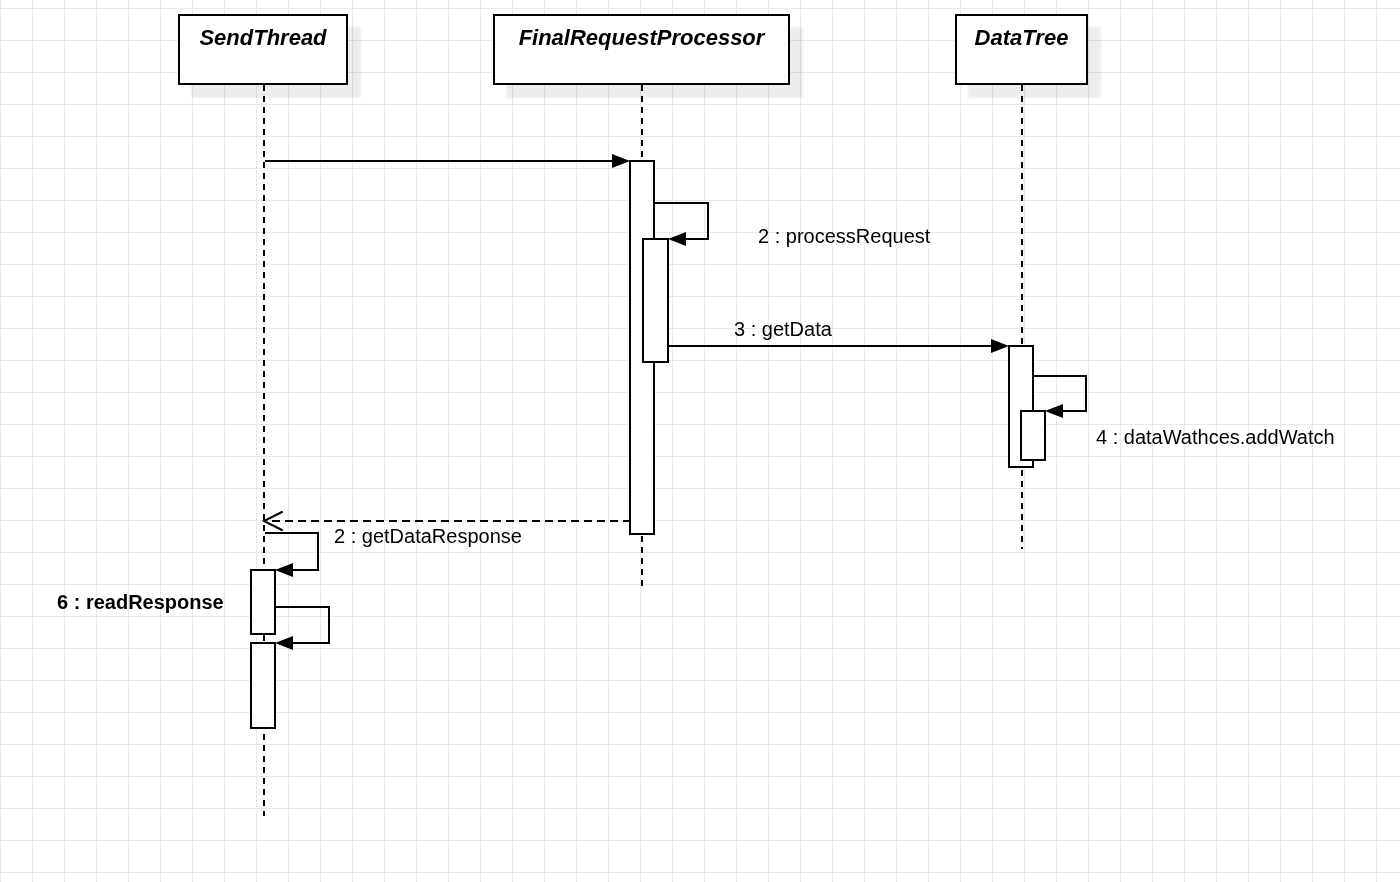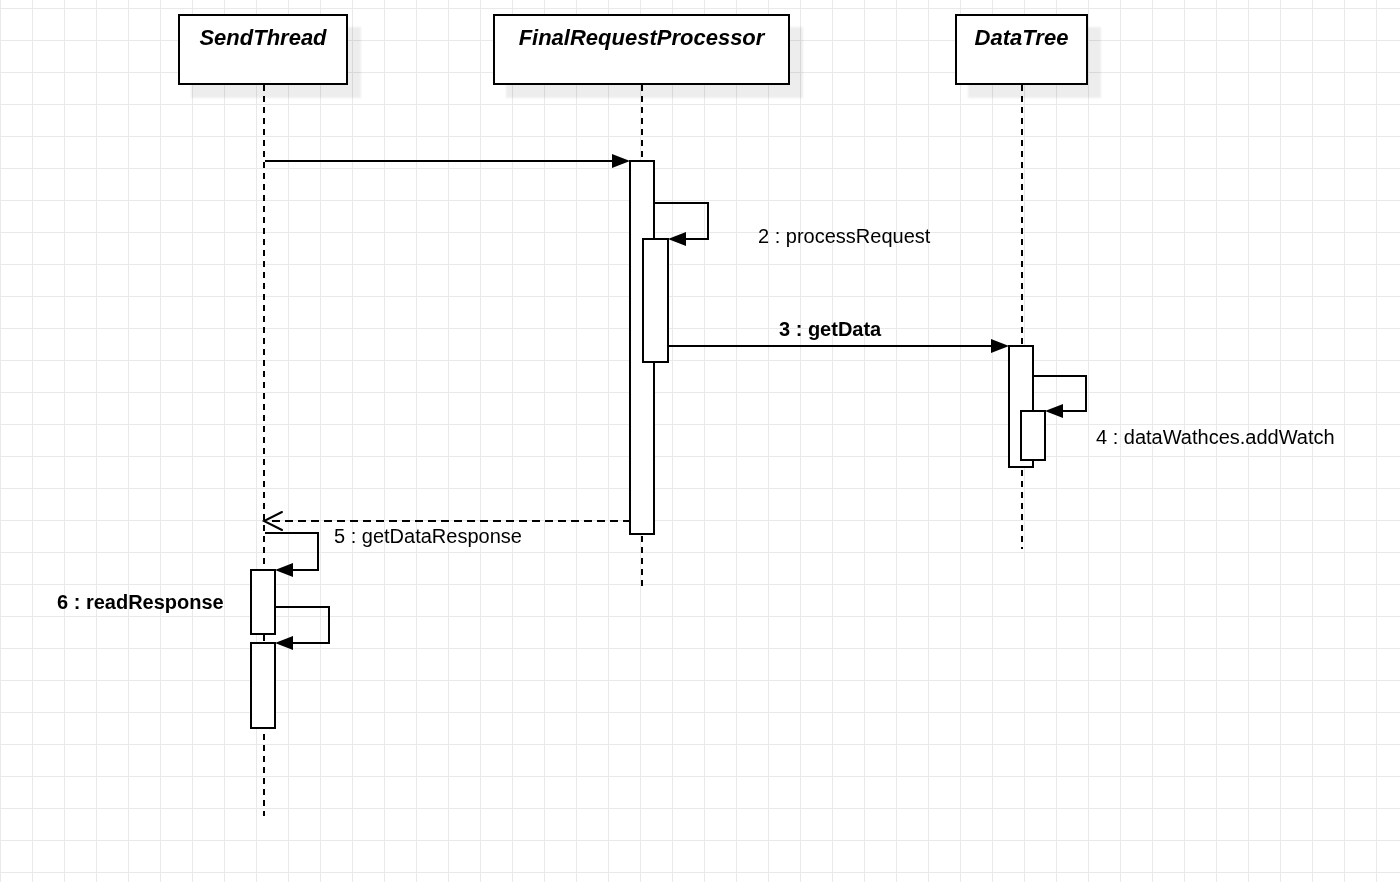--- a/index.html
+++ b/index.html
@@ -147,22 +147,22 @@
     <span>FinalRequestProcessor</span>
   </div>
 
   <div class="actor" style="left:955px; width:133px;">
     <span>DataTree</span>
   </div>
 
 
   <div class="msg-label" style="left:758px; top:217px;margin-top:8px;">2 : processRequest</div>
 
-  <div class="msg-label" style="left:779px; top:318px;font-weight:bold;">3 : getData</div>
+  <div class="msg-label" style="left:734px; top:318px;">3 : getData</div>
 
   <div class="msg-label" style="left:1096px; top:386px;margin-top:40px;">4 : dataWathces.addWatch</div>
 
-  <div class="msg-label" style="left:334px; top:525px;">5 : getDataResponse</div>
+  <div class="msg-label" style="left:334px; top:525px;">2 : getDataResponse</div>
 
   <div class="msg-label" style="left:57px; top:591px;font-weight:bold;">6 : readResponse</div>
 
 
 </div>
 
 </body></html>

